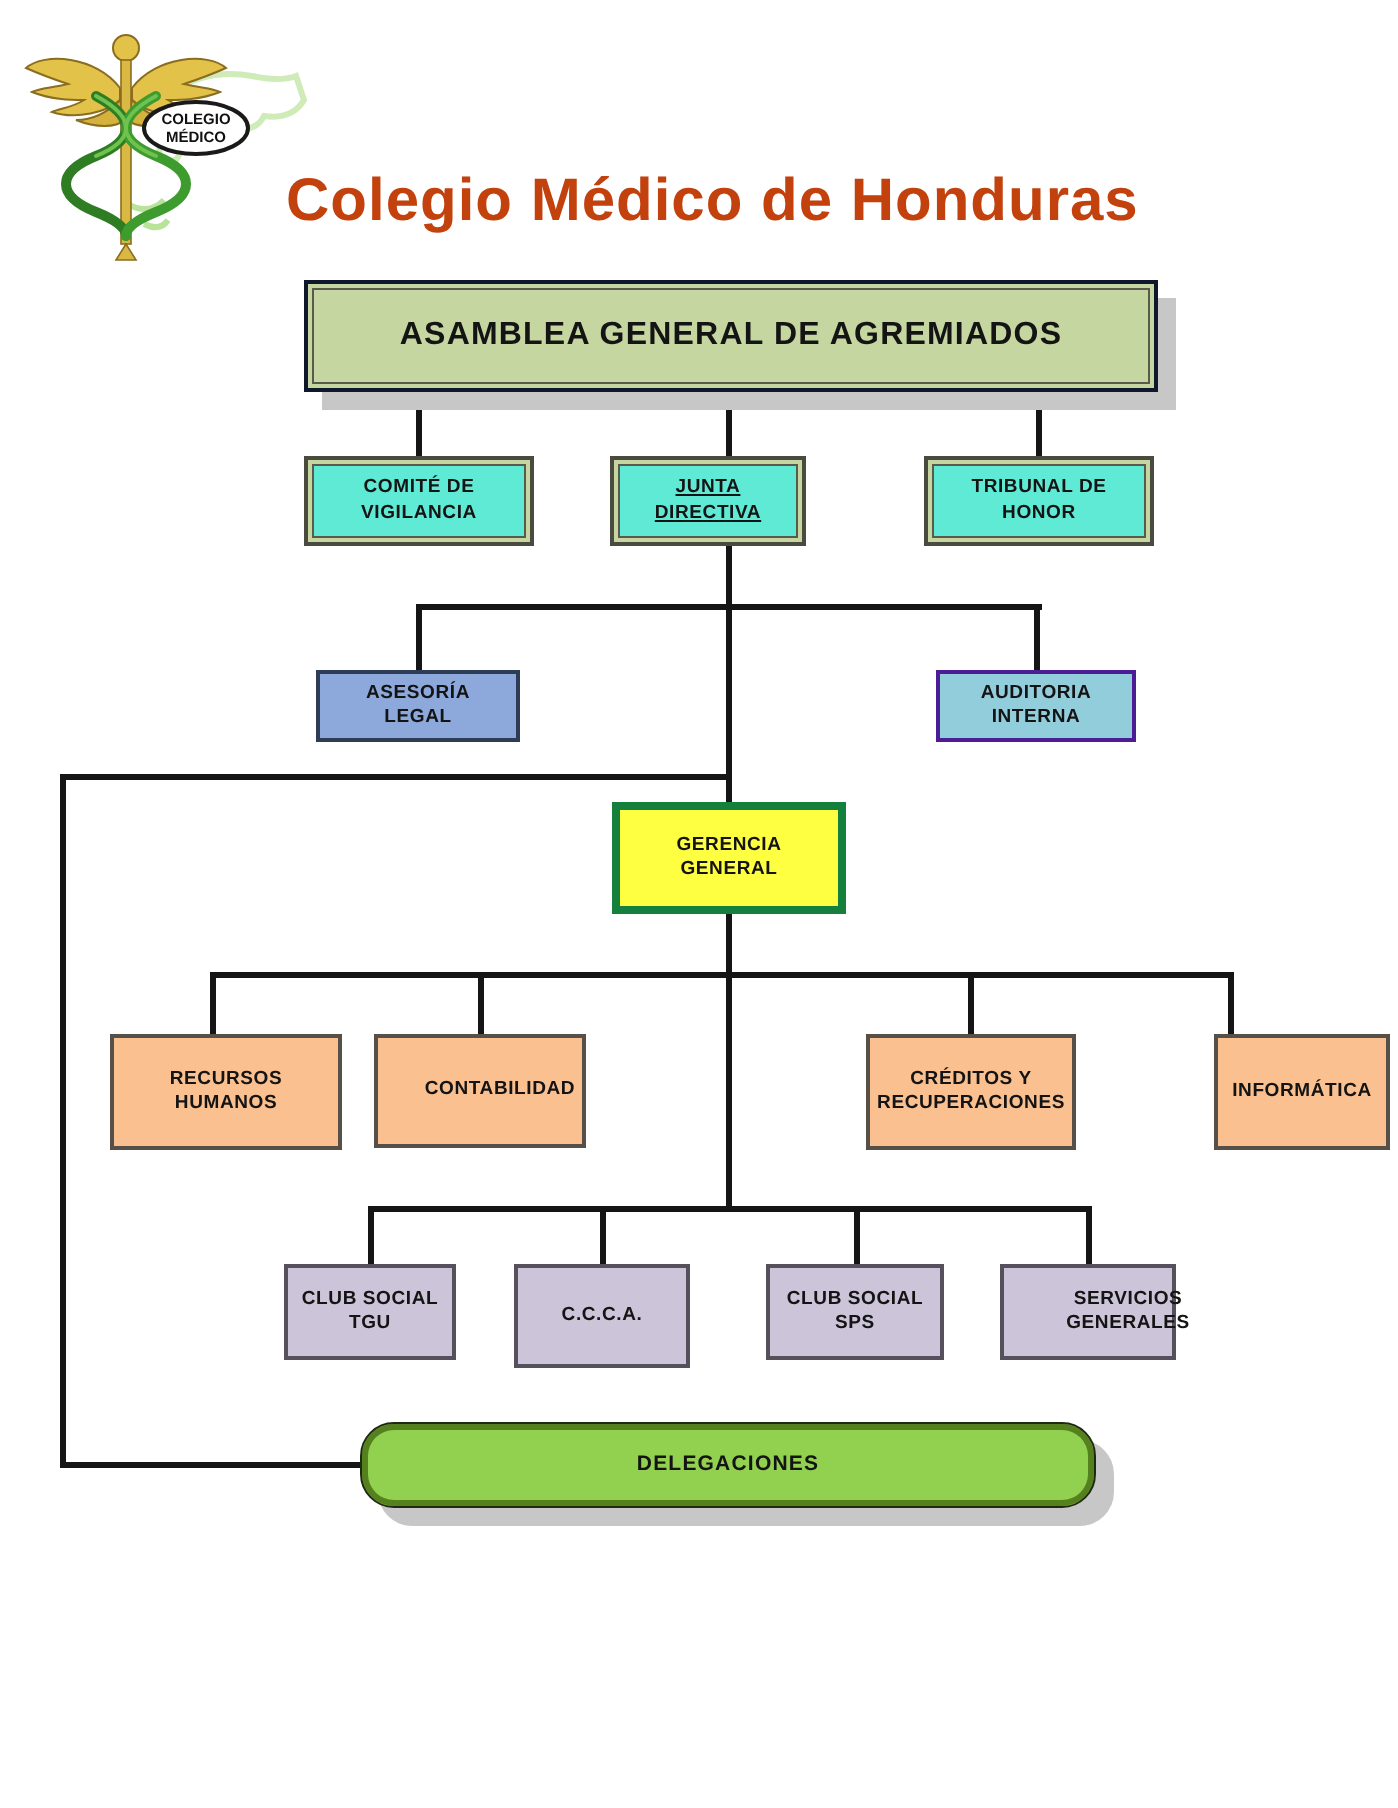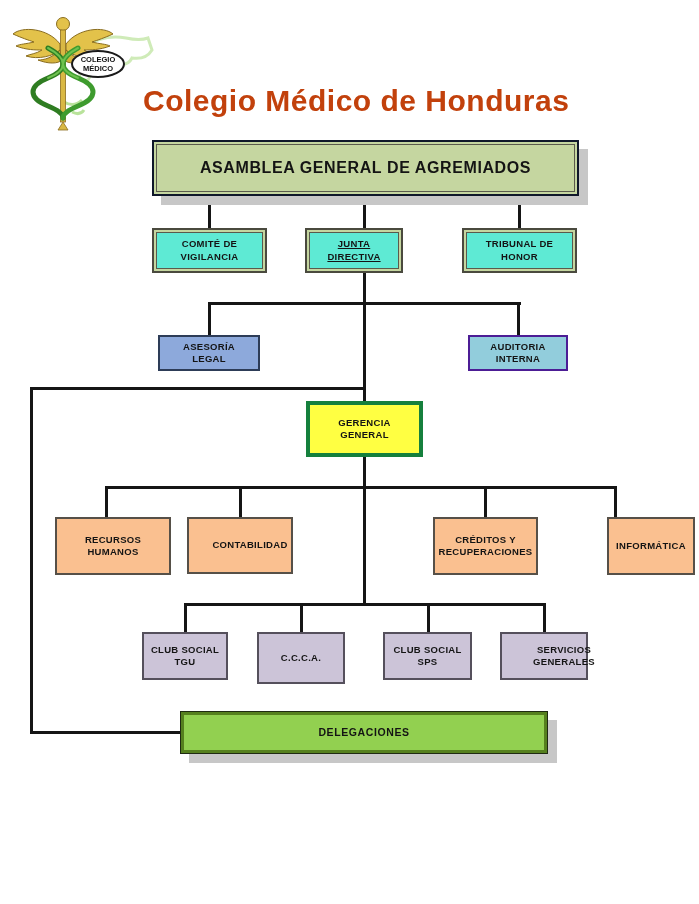--- a/index.html
+++ b/index.html
@@ -115,15 +115,15 @@
       <div class="node st-orange" style="left: 433px; top: 517px; width: 105px; height: 58px;">CRÉDITOS Y
 RECUPERACIONES</div>
       <div class="node st-orange" style="left: 563px; top: 517px; width: 88px; height: 58px; margin-left: 44px;">INFORMÁTICA</div>
       <div class="node st-purple" style="left: 142px; top: 632px; width: 86px; height: 48px;">CLUB SOCIAL
 TGU</div>
       <div class="node st-purple" style="left: 257px; top: 632px; width: 88px; height: 52px;">C.C.C.A.</div>
       <div class="node st-purple" style="left: 383px; top: 632px; width: 89px; height: 48px;">CLUB SOCIAL
 SPS</div>
       <div class="node st-purple" style="left: 500px; top: 632px; width: 88px; height: 48px; padding-left: 40px;">SERVICIOS
 GENERALES</div>
-      <div class="node st-bright-green" style="left: 180px; top: 711px; width: 368px; height: 43px;">DELEGACIONES</div>
+      <div class="node st-bright-green" style="left: 180px; top: 711px; width: 368px; height: 43px; border-radius: 17px;">DELEGACIONES</div>
     </div>
 </div>
 
 </body></html>

